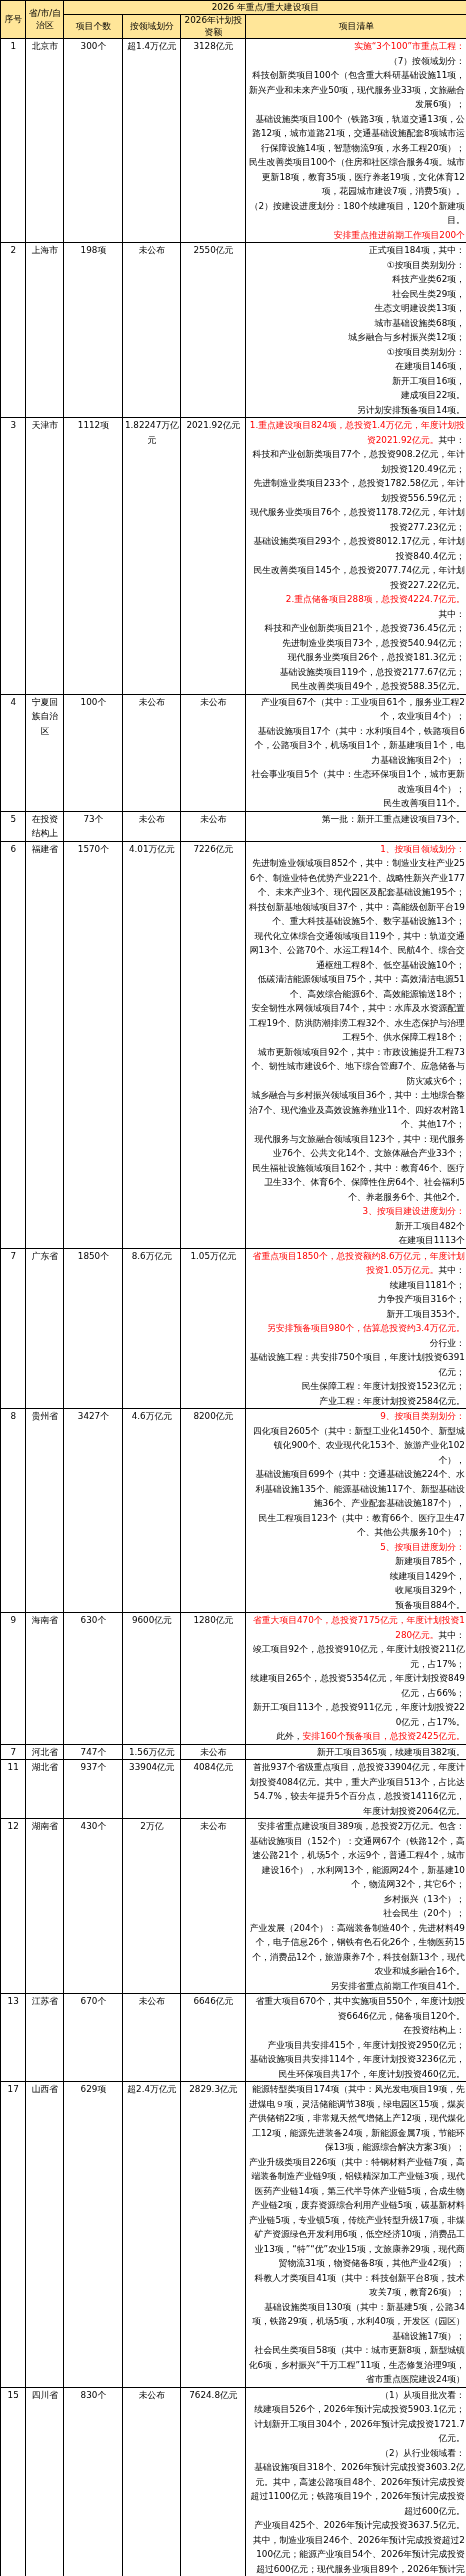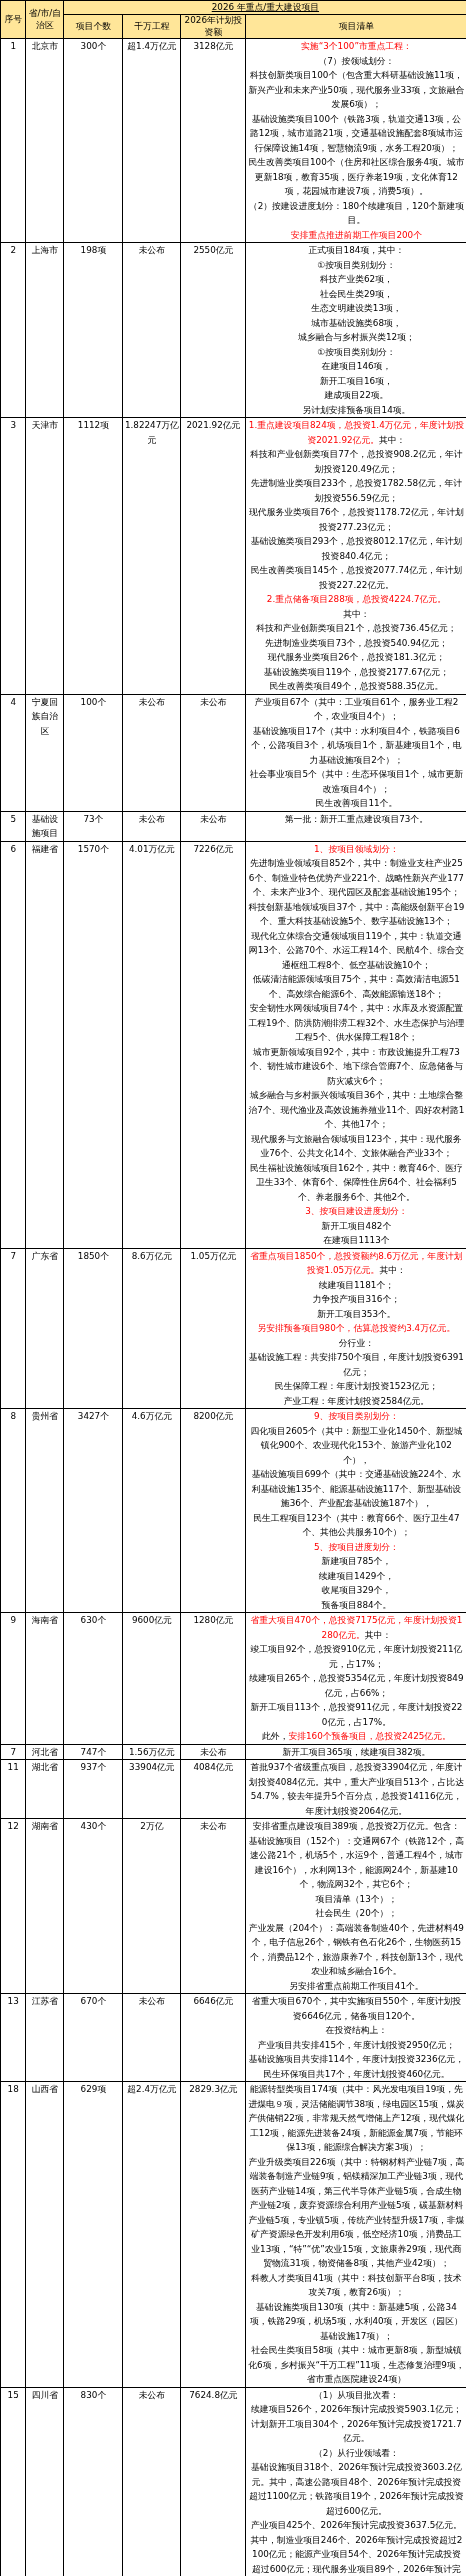--- a/index.html
+++ b/index.html
@@ -6,24 +6,24 @@
   body { width:467px; font-family:"DejaVu Sans","Liberation Sans",sans-serif; font-size:8.8px; color:#000; }
   table { border-collapse:collapse; width:467px; table-layout:fixed; }
   td, th { border:0.8px solid #000; vertical-align:top; padding:0 1.5px; line-height:14.5px; font-weight:normal; word-break:break-all; }
   col.c-seq { width:25.4px; }
   col.c-prov { width:38px; }
   col.c-cnt { width:59px; }
   col.c-tot { width:58px; }
   col.c-plan { width:65px; }
   col.c-list { width:221px; }
   .hdr th { background:#FFE699; text-align:center; vertical-align:middle; font-size:8.8px; }
-  .hdr .title { line-height:13px;text-decoration:underline; }
+  .hdr .title { line-height:13px; }
   .hdr .sub { line-height:11.5px; }
   td.center { text-align:center; }
-  td.list { text-align:center; padding-left:1.5px; }
+  td.list { text-align:right; padding-left:1.5px; }
   .line { display:block; }
   .red { color:#ff0000; }
 </style>
 </head>
 <body>
 
 <table>
   <colgroup>
     <col class="c-seq">
       <col class="c-prov">
@@ -33,21 +33,21 @@
       <col class="c-list">
   </colgroup>
   <thead>
     <tr class="hdr">
       <th rowspan="2">序号</th>
       <th rowspan="2" class="sub">省/市/自治区</th>
       <th colspan="4" class="title">2026 年重点/重大建设项目</th>
     </tr>
     <tr class="hdr">
       <th>项目个数</th>
-      <th>千万工程</th>
+      <th>按领域划分</th>
       <th class="sub">2026年计划投资额</th>
       <th>项目清单</th>
     </tr>
   </thead>
   <tbody id="tbody">
 
   <tr>
         <td class="center">1</td>
         <td class="center">北京市</td>
         <td class="center">300个</td>
@@ -114,21 +114,21 @@
         <td class="center">未公布</td>
         <td class="list">
           <span class="line"><span>产业项目67个（其中：工业项目61个，服务业工程2个，农业项目4个）；</span></span>
           <span class="line"><span>基础设施项目17个（其中：水利项目4个，铁路项目6个，公路项目3个，机场项目1个，新基建项目1个，电力基础设施项目2个）；</span></span>
           <span class="line"><span>社会事业项目5个（其中：生态环保项目1个，城市更新改造项目4个）；</span></span>
           <span class="line"><span>民生改善项目11个。</span></span>
         </td>
       </tr>
       <tr>
         <td class="center">5</td>
-        <td class="center">基础设施项目</td>
+        <td class="center">在投资结构上</td>
         <td class="center">73个</td>
         <td class="center">未公布</td>
         <td class="center">未公布</td>
         <td class="list">
           <span class="line"><span>第一批：新开工重点建设项目73个。</span></span>
         </td>
       </tr>
       <tr>
         <td class="center">6</td>
         <td class="center">福建省</td>
@@ -223,42 +223,42 @@
       </tr>
       <tr>
         <td class="center">12</td>
         <td class="center">湖南省</td>
         <td class="center">430个</td>
         <td class="center">2万亿</td>
         <td class="center">未公布</td>
         <td class="list">
           <span class="line"><span>安排省重点建设项目389项，总投资2万亿元。包含：</span></span>
           <span class="line"><span>基础设施项目（152个）：交通网67个（铁路12个，高速公路21个，机场5个，水运9个，普通工程4个，城市建设16个），水利网13个，能源网24个，新基建10个，物流网32个，其它6个；</span></span>
-          <span class="line"><span>项目清单（13个）；</span></span>
+          <span class="line"><span>乡村振兴（13个）；</span></span>
           <span class="line"><span>社会民生（20个）；</span></span>
           <span class="line"><span>产业发展（204个）：高端装备制造40个，先进材料49个，电子信息26个，钢铁有色石化26个，生物医药15个，消费品12个，旅游康养7个，科技创新13个，现代农业和城乡融合16个。</span></span>
           <span class="line"><span>另安排省重点前期工作项目41个。</span></span>
         </td>
       </tr>
       <tr>
         <td class="center">13</td>
         <td class="center">江苏省</td>
         <td class="center">670个</td>
         <td class="center">未公布</td>
         <td class="center">6646亿元</td>
         <td class="list">
           <span class="line"><span>省重大项目670个，其中实施项目550个，年度计划投资6646亿元，储备项目120个。</span></span>
           <span class="line"><span>在投资结构上：</span></span>
           <span class="line"><span>产业项目共安排415个，年度计划投资2950亿元；</span></span>
           <span class="line"><span>基础设施项目共安排114个，年度计划投资3236亿元，</span></span>
           <span class="line"><span>民生环保项目共17个，年度计划投资460亿元。</span></span>
         </td>
       </tr>
       <tr>
-        <td class="center">18</td>
+        <td class="center">17</td>
         <td class="center">山西省</td>
         <td class="center">629项</td>
         <td class="center">超2.4万亿元</td>
         <td class="center">2829.3亿元</td>
         <td class="list">
           <span class="line"><span>能源转型类项目174项（其中：风光发电项目19项，先进煤电９项，灵活储能调节38项，绿电园区15项，煤炭产供储销22项，非常规天然气增储上产12项，现代煤化工12项，能源先进装备24项，新能源金属7项，节能环保13项，能源综合解决方案3项）；</span></span>
           <span class="line"><span>产业升级类项目226项（其中：特钢材料产业链7项，高端装备制造产业链9项，铝镁精深加工产业链3项，现代医药产业链14项，第三代半导体产业链5项，合成生物产业链2项，废弃资源综合利用产业链5项，碳基新材料产业链5项，专业镇5项，传统产业转型升级17项，非煤矿产资源绿色开发利用6项，低空经济10项，消费品工业13项，“特”“优”农业15项，文旅康养29项，现代商贸物流31项，物资储备8项，其他产业42项）；</span></span>
           <span class="line"><span>科教人才类项目41项（其中：科技创新平台8项，技术攻关7项，教育26项）；</span></span>
           <span class="line"><span>基础设施类项目130项（其中：新基建5项，公路34项，铁路29项，机场5项，水利40项，开发区（园区）基础设施17项）；</span></span>
           <span class="line"><span>社会民生类项目58项（其中：城市更新8项，新型城镇化6项，乡村振兴“千万工程”11项，生态修复治理9项，省市重点医院建设24项）</span></span>

